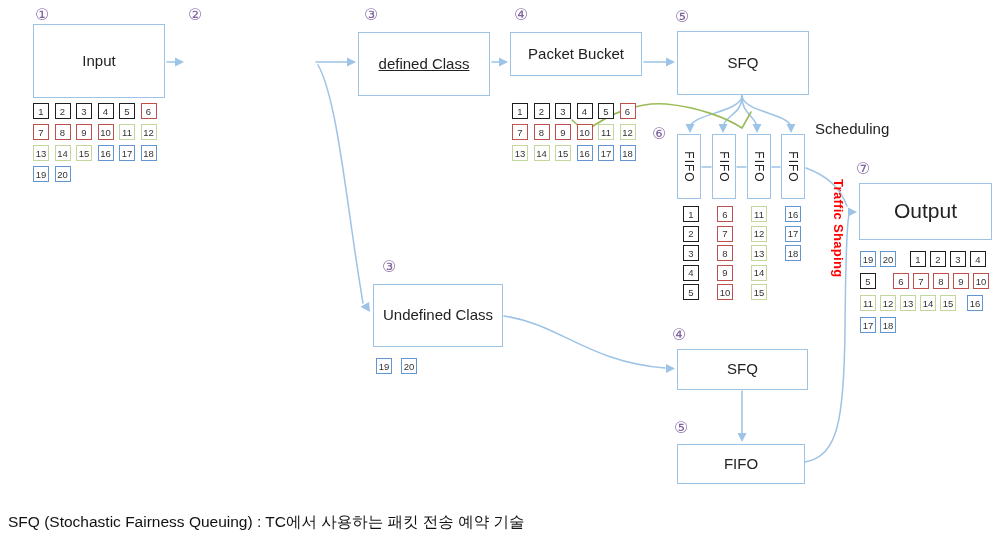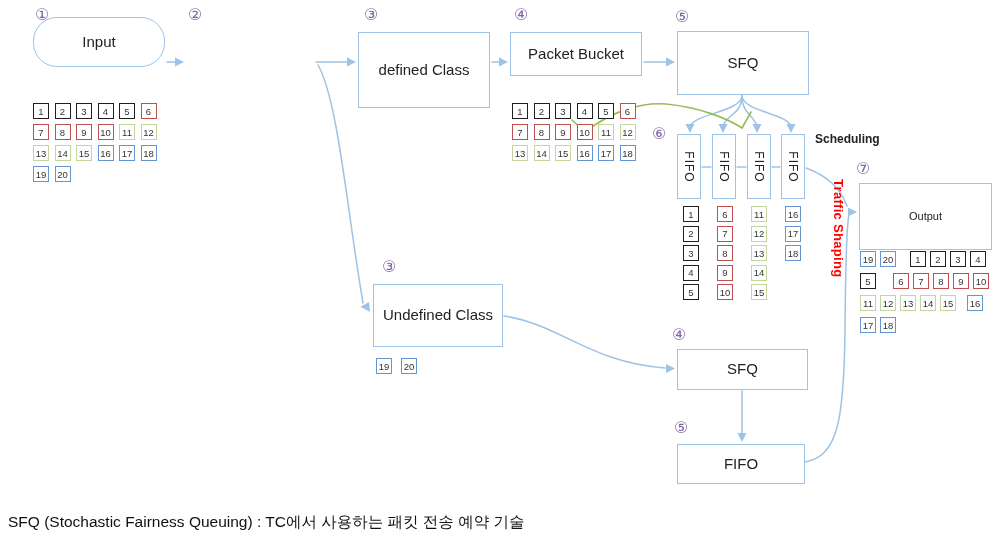--- a/index.html
+++ b/index.html
@@ -10,26 +10,26 @@
   }
   svg.overlay { position:absolute; left:0; top:0; width:1002px; height:541px; pointer-events:none; }
 
   .box {
     position:absolute; background:#fff;
     border:1.5px solid var(--line_blue);
     display:flex; align-items:center; justify-content:center;
     font-size:15px; color:#222; text-align:center; line-height:1.25;
     z-index:2;
   }
-  #box-input   { left:33px;  top:17px;  width:132px; height:50px;border-radius:24px; }
+  #box-input   { left:33px;  top:24px;  width:132px; height:74px; }
   #box-crc     { left:184px; top:31px;  width:130px; height:61px; }
-  #box-defined { left:358px; top:32px;  width:132px; height:76px; }
+  #box-defined { left:358px; top:32px;  width:132px; height:64px;text-decoration:underline; }
   #box-bucket  { left:510px; top:32px;  width:132px; height:44px; }
   #box-sfq-top { left:677px; top:31px;  width:132px; height:64px; }
-  #box-output  { left:859px; top:183px; width:133px; height:67px; font-size:11px; }
+  #box-output  { left:859px; top:183px; width:133px; height:57px; font-size:21px; }
   #box-undef   { left:373px; top:284px; width:130px; height:63px; }
   #box-sfq-bot { left:677px; top:349px; width:131px; height:41px; }
   #box-fifo-bot{ left:677px; top:444px; width:128px; height:40px; }
 
   .fifo-v {
     position:absolute; top:134px; width:24px; height:65px; background:#fff;
     border:1.5px solid var(--line_blue);
     display:flex; align-items:center; justify-content:center; z-index:2;
   }
   .fifo-v span { transform:rotate(90deg); font-size:12px; letter-spacing:1px; color:#222; white-space:nowrap; }
@@ -67,21 +67,21 @@
   #pkt-bucket { left:512px; top:103px; gap:5px; }
   #pkt-bucket .pk-row { gap:5.5px; }
   #pkt-undef  { left:376px; top:358px; }
   #pkt-undef .pk-row  { gap:9px; }
   #pkt-fifo   { left:683px; top:206px; flex-direction:row; gap:18px; }
   #pkt-fifo .pk-row   { flex-direction:column; gap:3.5px; }
   #pkt-output { left:860px; top:251px; gap:6px; }
   #pkt-output .pk-row { gap:4px; }
 
   #label-scheduling {
-    position:absolute; left:815px; top:132px; font-size:12px; color:#222; z-index:2;font-weight:bold;
+    position:absolute; left:815px; top:120px; font-size:15px; color:#222; z-index:2;
   }
   #label-traffic {
     position:absolute; left:831px; top:179px; writing-mode:vertical-rl;
     font-size:13px; font-weight:bold; color:var(--traffic_red); letter-spacing:0.3px; z-index:2;
   }
   #caption {
     position:absolute; left:8px; top:512px; font-size:15.5px; color:#111; z-index:2;
   }
   .stroke { stroke:var(--line_blue); stroke-width:1.5; fill:none; stroke-linecap:round; }
   .head { fill:var(--line_blue); stroke:none; }

